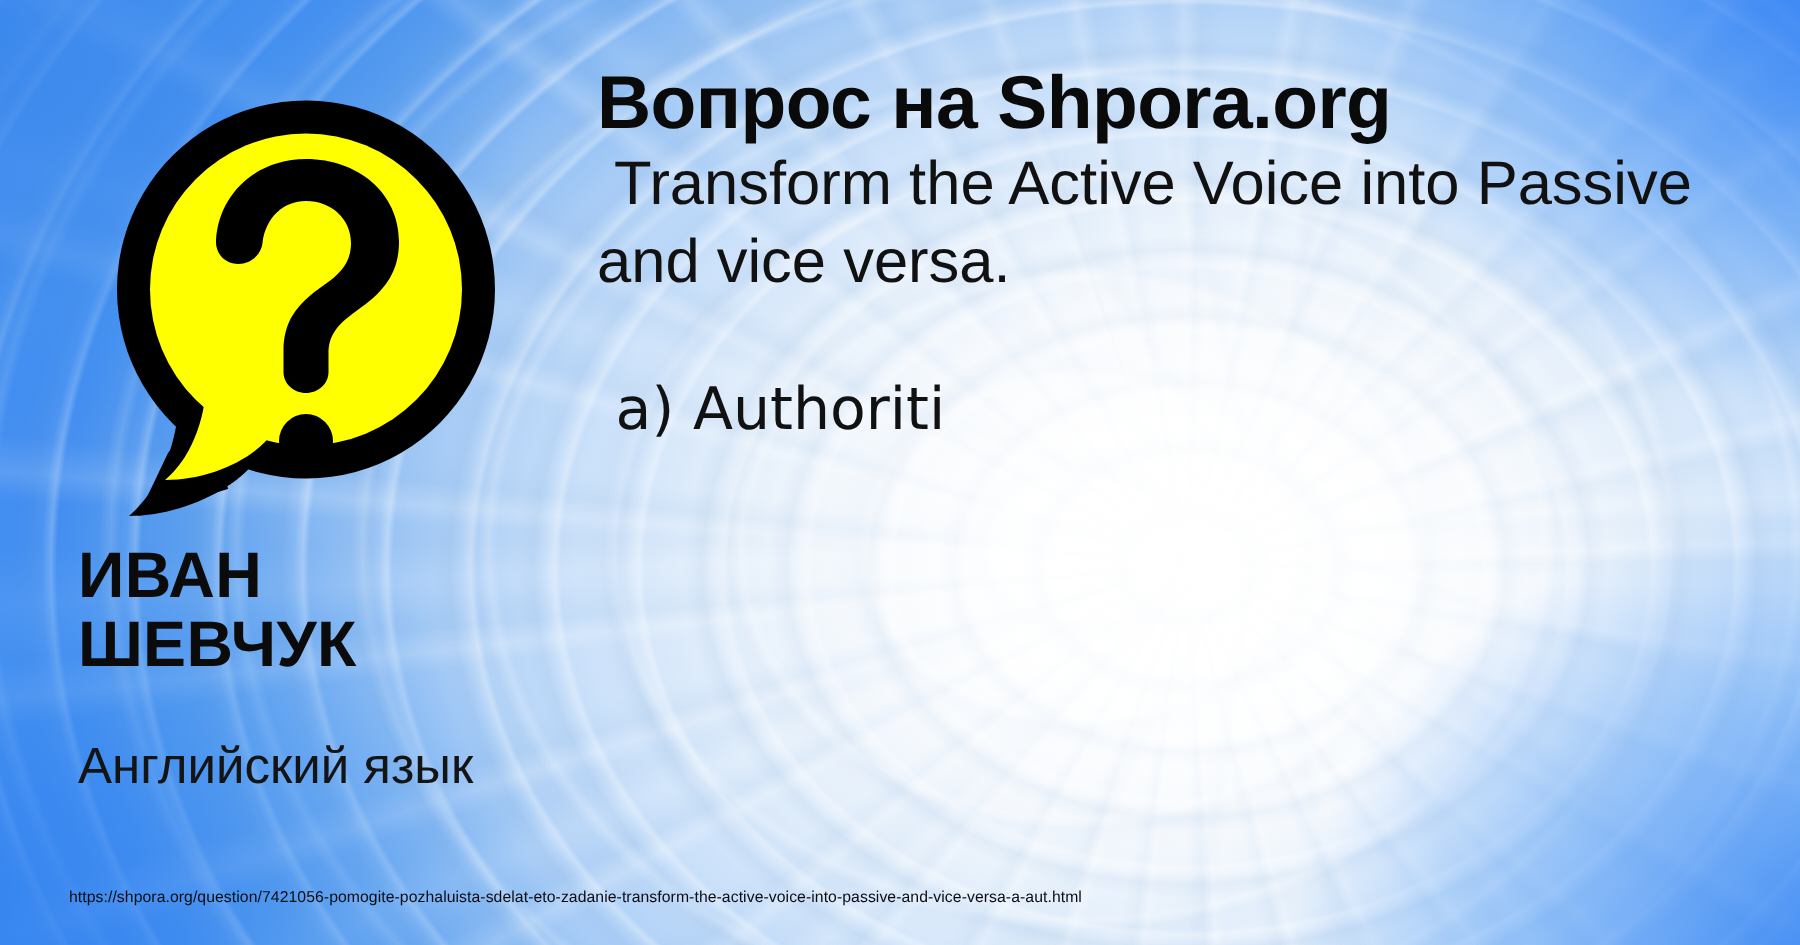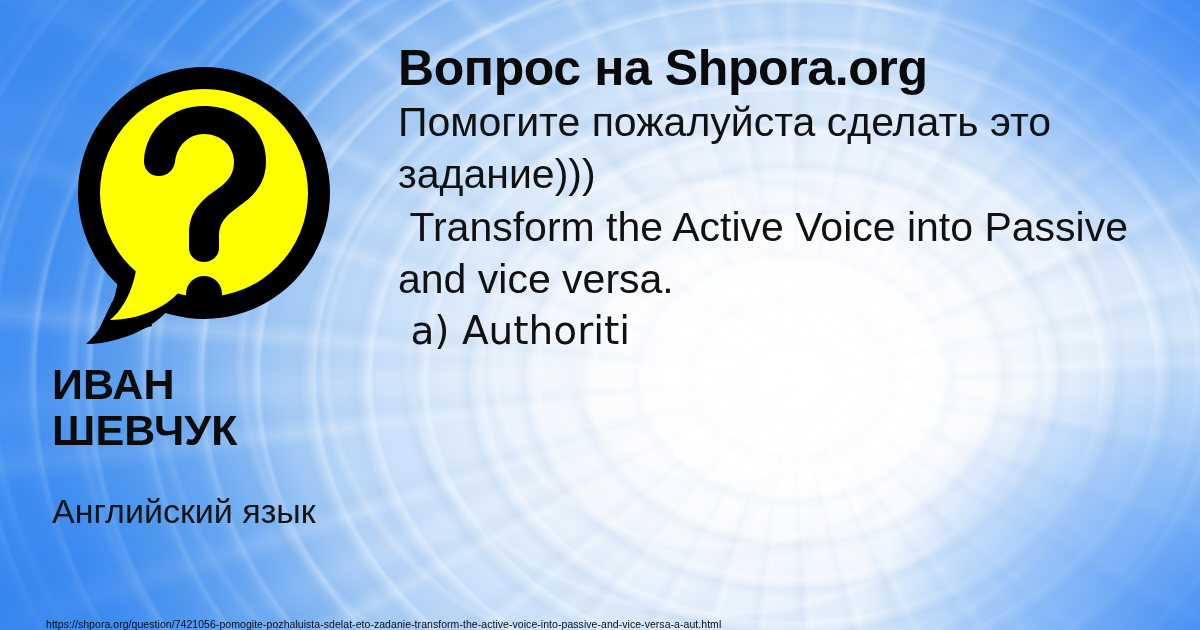--- a/index.html
+++ b/index.html
@@ -176,31 +176,32 @@
   .q-line {
     font-size: 41px;
     font-weight: normal;
     line-height: 1.28;
     color: #111111;
     white-space: pre-wrap;
   }
   .q-line.alt {
     font-family: "DejaVu Sans", "Liberation Sans", sans-serif;
     font-size: 39px;
+    margin-top: 48px;
   }
 
   
   #url-bar {
     position: absolute;
     left: 0;
     bottom: 0;
     width: 1180px;
     height: 38px;
     display: flex;
-    align-items: flex-end;
+    align-items: flex-start;
   }
   #url-text {
     padding-left: 46px;
     font-size: 10.5px;
     font-weight: normal;
     color: #0c0c14;
     letter-spacing: 0.05px;
     white-space: nowrap;
     font-family: "Liberation Sans", sans-serif;
   }
@@ -260,21 +261,20 @@
   </div>
 
   <div id="author-block">
     <div id="author-name">ИВАН
 ШЕВЧУК</div>
     <div id="subject">Английский язык</div>
   </div>
 
   <div id="question-block">
     <div id="question-title">Вопрос на Shpora.org</div>
-    <div class="q-line">Помогите пожалуйста сделать это задание)))</div>
     <div class="q-line"> Transform the Active Voice into Passive and vice versa.</div>
     <div class="q-line alt"> a) Authoriti</div>
   </div>
 
   <div id="url-bar">
     <span id="url-text">https://shpora.org/question/7421056-pomogite-pozhaluista-sdelat-eto-zadanie-transform-the-active-voice-into-passive-and-vice-versa-a-aut.html</span>
   </div>
 
 </div>
 

